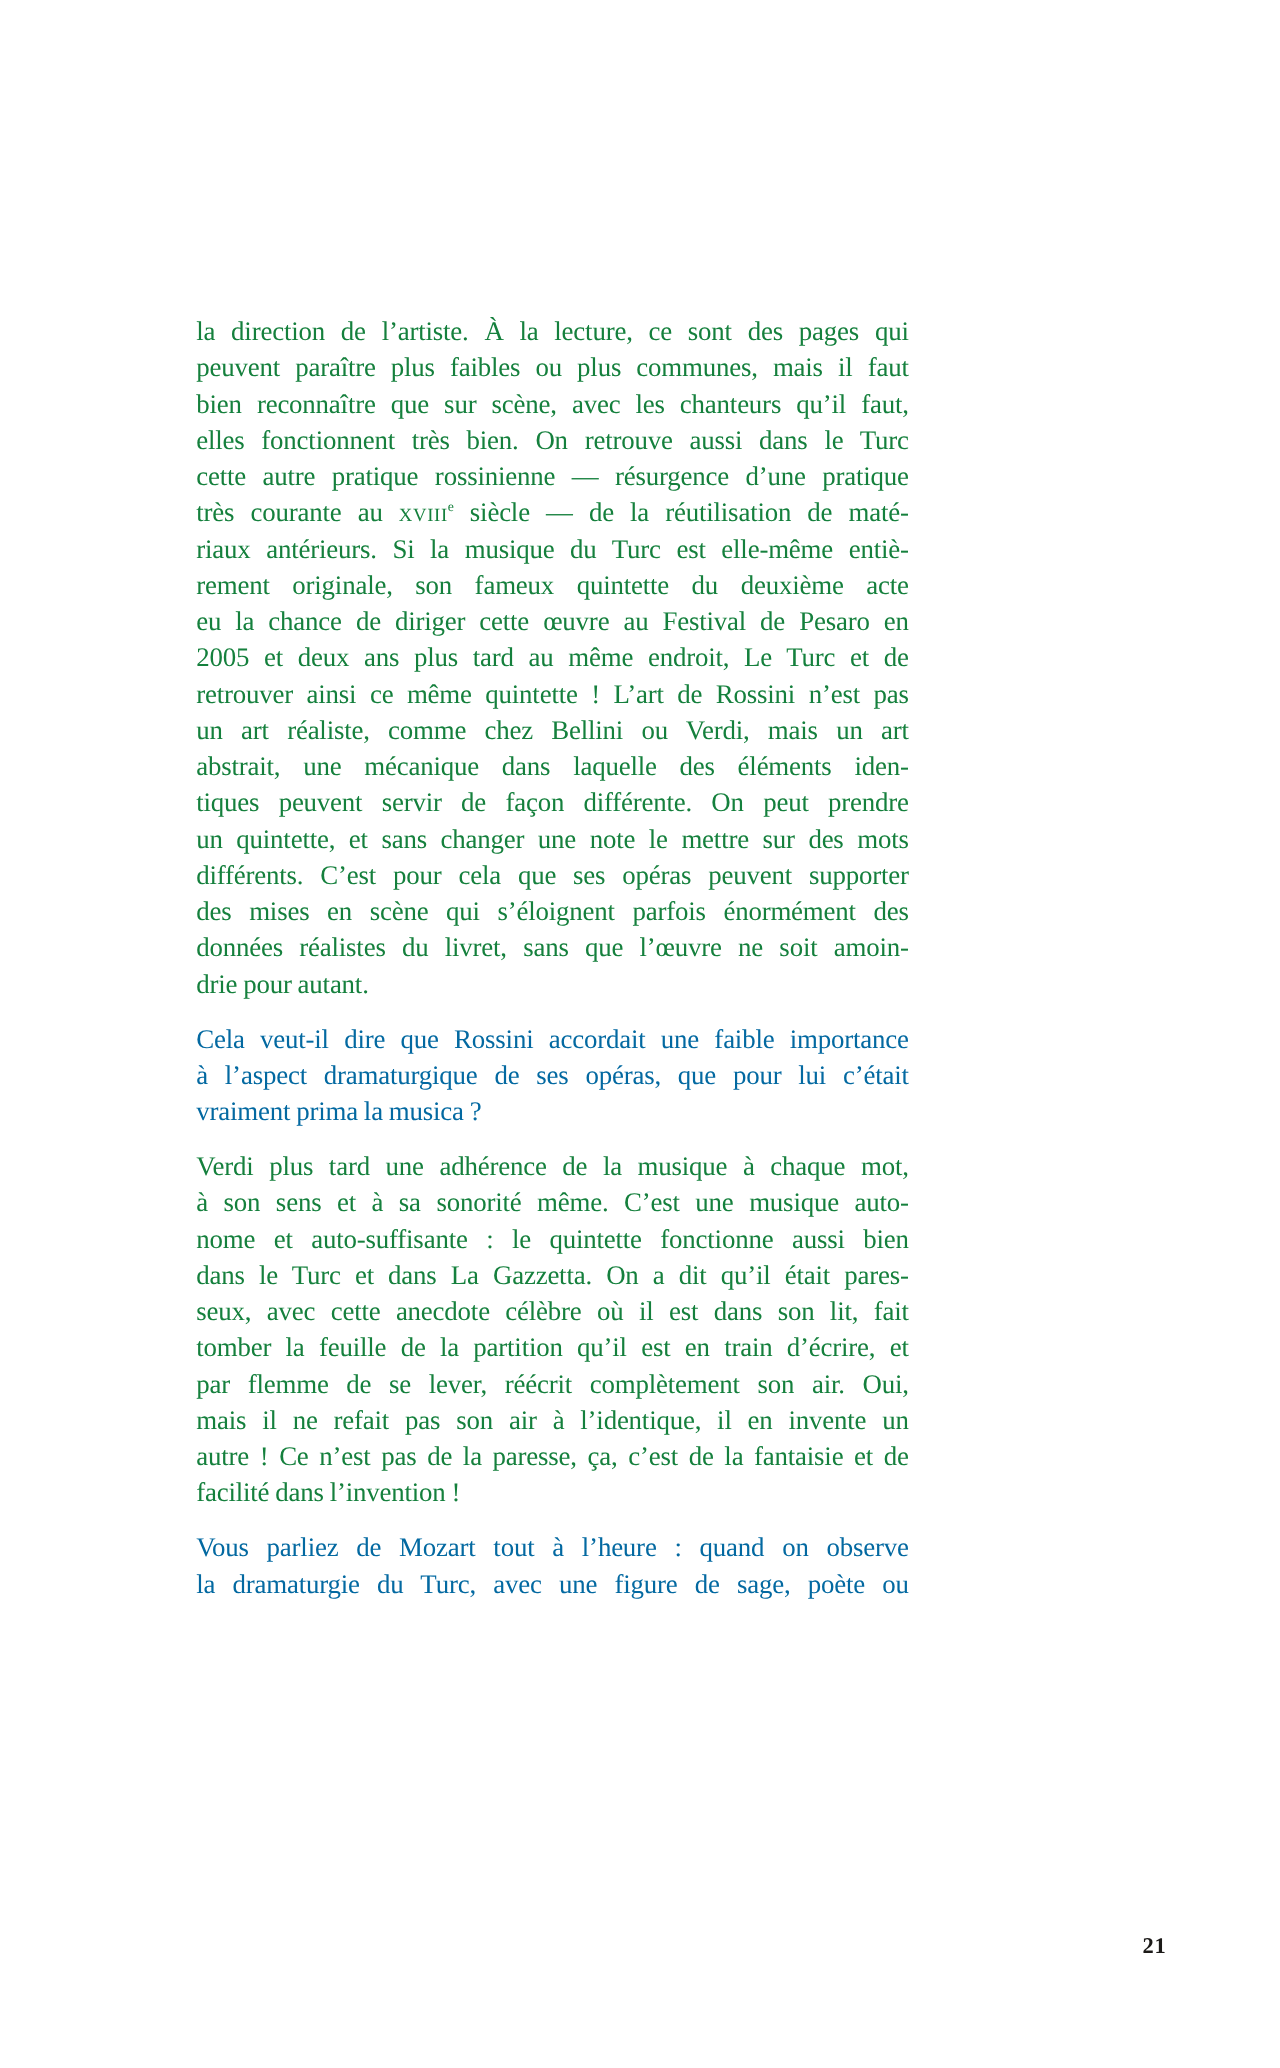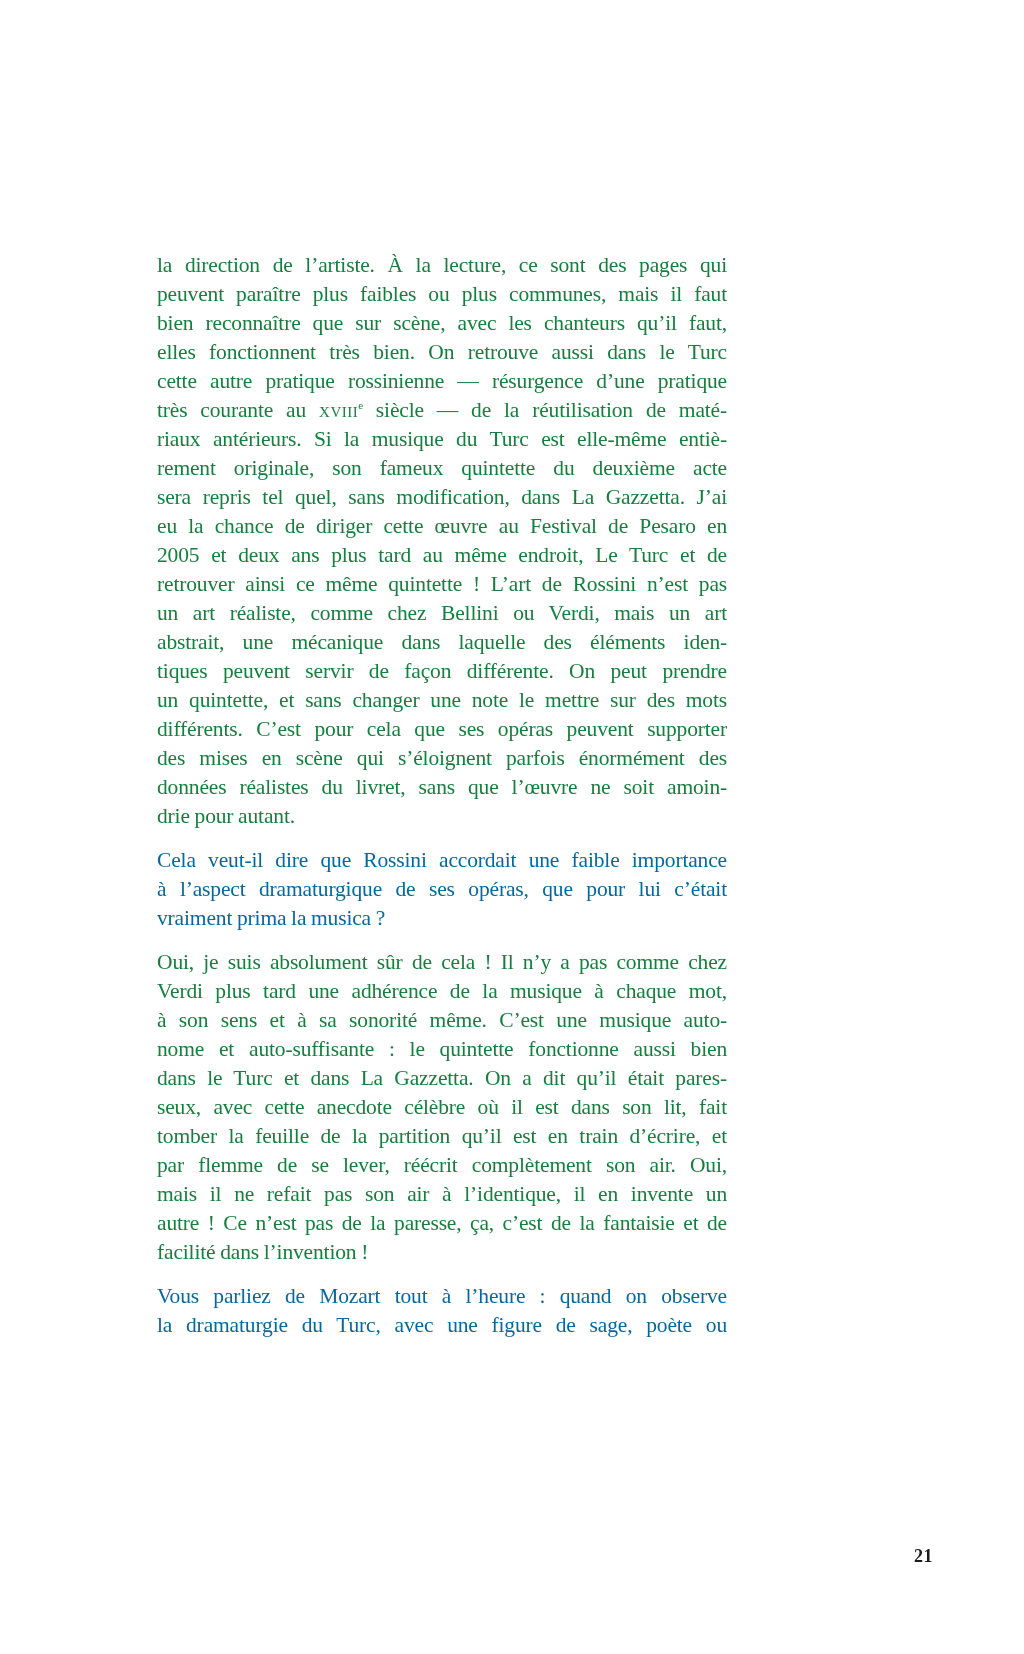--- a/index.html
+++ b/index.html
@@ -86,40 +86,38 @@
   <div class="text-block" id="text-block">
       <div class="para answer">
         <span class="line"><span>la direction de l’artiste. À la lecture, ce sont des pages qui</span></span>
         <span class="line"><span>peuvent paraître plus faibles ou plus communes, mais il faut</span></span>
         <span class="line"><span>bien reconnaître que sur scène, avec les chanteurs qu’il faut,</span></span>
         <span class="line"><span>elles fonctionnent très bien. On retrouve aussi dans le </span><span class="it">Turc</span></span>
         <span class="line"><span>cette autre pratique rossinienne — résurgence d’une pratique</span></span>
         <span class="line"><span>très courante au </span><span class="sc">xviii</span><sup>e</sup><span> siècle — de la réutilisation de maté-</span></span>
         <span class="line"><span>riaux antérieurs. Si la musique du </span><span class="it">Turc</span><span> est elle-même entiè-</span></span>
         <span class="line"><span>rement originale, son fameux quintette du deuxième acte</span></span>
-        <span class="line"><span>sera repris tel quel, sans modification, dans </span><span class="it">La Gazzetta</span><span>. J’ai</span></span>
         <span class="line"><span>eu la chance de diriger cette œuvre au Festival de Pesaro en</span></span>
         <span class="line"><span>2005 et deux ans plus tard au même endroit, </span><span class="it">Le Turc</span><span> et de</span></span>
         <span class="line"><span>retrouver ainsi ce même quintette ! L’art de Rossini n’est pas</span></span>
         <span class="line"><span>un art réaliste, comme chez Bellini ou Verdi, mais un art</span></span>
         <span class="line"><span>abstrait, une mécanique dans laquelle des éléments iden-</span></span>
         <span class="line"><span>tiques peuvent servir de façon différente. On peut prendre</span></span>
         <span class="line"><span>un quintette, et sans changer une note le mettre sur des mots</span></span>
         <span class="line"><span>différents. C’est pour cela que ses opéras peuvent supporter</span></span>
         <span class="line"><span>des mises en scène qui s’éloignent parfois énormément des</span></span>
         <span class="line"><span>données réalistes du livret, sans que l’œuvre ne soit amoin-</span></span>
         <span class="line last"><span>drie pour autant.</span></span>
       </div>
       <div class="para question">
         <span class="line"><span>Cela veut-il dire que Rossini accordait une faible importance</span></span>
         <span class="line"><span>à l’aspect dramaturgique de ses opéras, que pour lui c’était</span></span>
         <span class="line last"><span>vraiment </span><span class="it">prima la musica</span><span> ?</span></span>
       </div>
       <div class="para answer">
-        <span class="line"><span>Oui, je suis absolument sûr de cela ! Il n’y a pas comme chez</span></span>
         <span class="line"><span>Verdi plus tard une adhérence de la musique à chaque mot,</span></span>
         <span class="line"><span>à son sens et à sa sonorité même. C’est une musique auto-</span></span>
         <span class="line"><span>nome et auto-suffisante : le quintette fonctionne aussi bien</span></span>
         <span class="line"><span>dans le </span><span class="it">Turc</span><span> et dans </span><span class="it">La Gazzetta</span><span>. On a dit qu’il était pares-</span></span>
         <span class="line"><span>seux, avec cette anecdote célèbre où il est dans son lit, fait</span></span>
         <span class="line"><span>tomber la feuille de la partition qu’il est en train d’écrire, et</span></span>
         <span class="line"><span>par flemme de se lever, réécrit complètement son air. Oui,</span></span>
         <span class="line"><span>mais il ne refait pas son air à l’identique, il en invente un</span></span>
         <span class="line"><span>autre ! Ce n’est pas de la paresse, ça, c’est de la fantaisie et de</span></span>
         <span class="line last"><span>facilité dans l’invention !</span></span>

